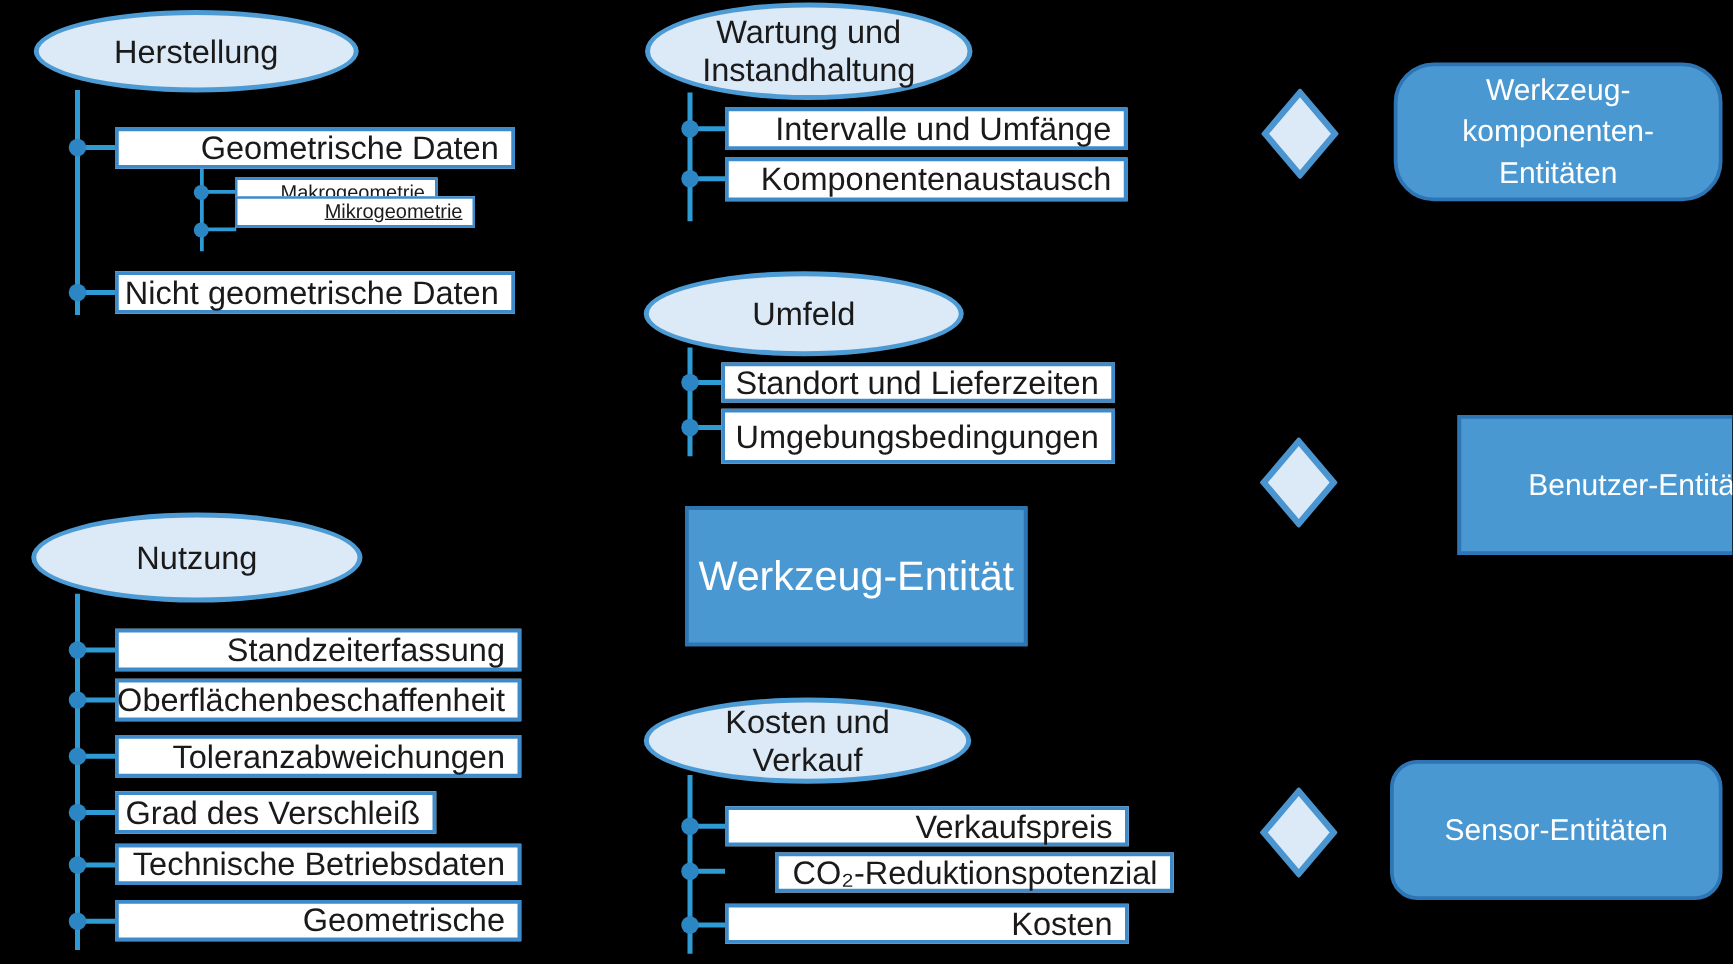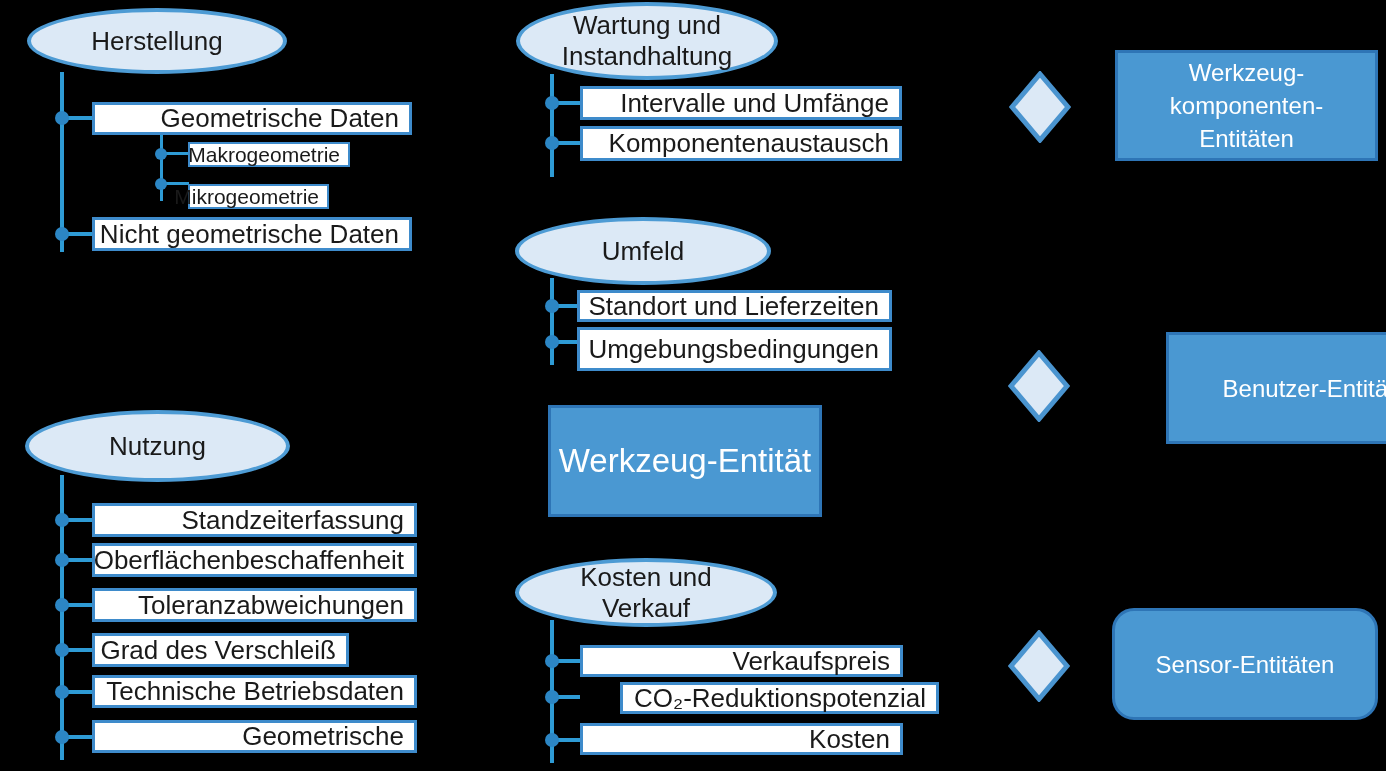--- a/index.html
+++ b/index.html
@@ -10,21 +10,21 @@
   .ellipse{
     position:absolute;box-sizing:border-box;background:#DCE9F6;border:4px solid #4D9BD4;
     border-radius:50%;display:flex;flex-direction:column;align-items:center;justify-content:center;
     text-align:center;font-size:26px;line-height:30px;z-index:3;
   }
   .wrect{
     position:absolute;box-sizing:border-box;background:#FFFFFF;border:3px solid #3E8BCB;
     display:flex;align-items:center;justify-content:flex-end;padding-right:10px;
     font-size:26px;white-space:nowrap;z-index:3;
   }
-  .wrect.small{border-width:2px;font-size:21px;padding-right:8px;}
+  .wrect.small{border-width:2px;font-size:16px;padding-right:8px;text-decoration:underline;}
   .vline,.hline{position:absolute;background:#2E9BD5;z-index:1;}
   .vline{width:4px;}
   .vline.thin{width:3px;}
   .hline{height:4px;}
   .dot{position:absolute;width:14px;height:14px;border-radius:50%;background:#2C86C4;z-index:2;}
   .dot.small{width:12px;height:12px;}
   .entity-box{
     position:absolute;box-sizing:border-box;background:#4A98D2;border:3px solid #2E75B6;
     color:#fff;display:flex;flex-direction:column;align-items:center;justify-content:center;
     text-align:center;font-size:24px;line-height:33px;z-index:3;
@@ -54,21 +54,21 @@
 
   <div class="vline thin" style="left:160px;top:135px;height:66px;"></div>
   <div class="hline" style="left:161px;top:152px;width:28px;height:3px;"></div>
   <div class="hline" style="left:161px;top:182px;width:28px;height:3px;"></div>
   <div class="dot small" style="left:155px;top:148px;"></div>
   <div class="dot small" style="left:155px;top:178px;"></div>
 
   <div class="wrect small" style="left:188px;top:142px;width:162px;height:25px;">
     <span>Makrogeometrie</span>
   </div>
-  <div class="wrect small" style="left:188px;top:184px;width:141px;height:25px;">
+  <div class="wrect small" style="left:188px;top:157px;width:192px;height:25px;">
     <span>Mikrogeometrie</span>
   </div>
 
   <div class="wrect" style="left:92px;top:217px;width:320px;height:34px;">
     <span>Nicht geometrische Daten</span>
   </div>
 
   <div class="vline" style="left:550px;top:74px;height:103px;"></div>
   <div class="hline" style="left:552px;top:101px;width:28px;"></div>
   <div class="hline" style="left:552px;top:141px;width:28px;"></div>
@@ -164,21 +164,21 @@
   <div class="wrect" style="left:600px;top:682px;width:319px;height:32px;margin-left:20px;">
     <span>CO₂-Reduktionspotenzial</span>
   </div>
   <div class="wrect" style="left:580px;top:723px;width:323px;height:32px;">
     <span>Kosten</span>
   </div>
 
   <svg class="diamond" style="left:1009px;top:71px;" width="62" height="72" viewBox="0 0 62 72">
     <polygon points="31,3 59,36 31,69 3,36" fill="#DCE9F6" stroke="#4A94CF" stroke-width="5"></polygon>
   </svg>
-  <div class="entity-box" style="left:1115px;top:50px;width:263px;height:111px;">
+  <div class="entity-box" style="left:1115px;top:50px;width:263px;height:111px;border-radius:32px;">
     <span class="tl">Werkzeug-</span>
     <span class="tl">komponenten-</span>
     <span class="tl">Entitäten</span>
   </div>
 
   <svg class="diamond" style="left:1008px;top:350px;" width="62" height="72" viewBox="0 0 62 72">
     <polygon points="31,3 59,36 31,69 3,36" fill="#DCE9F6" stroke="#4A94CF" stroke-width="5"></polygon>
   </svg>
   <div class="entity-box" style="left:1166px;top:332px;width:312px;height:112px;">
     <span class="tl">Benutzer-Entitäten</span>

